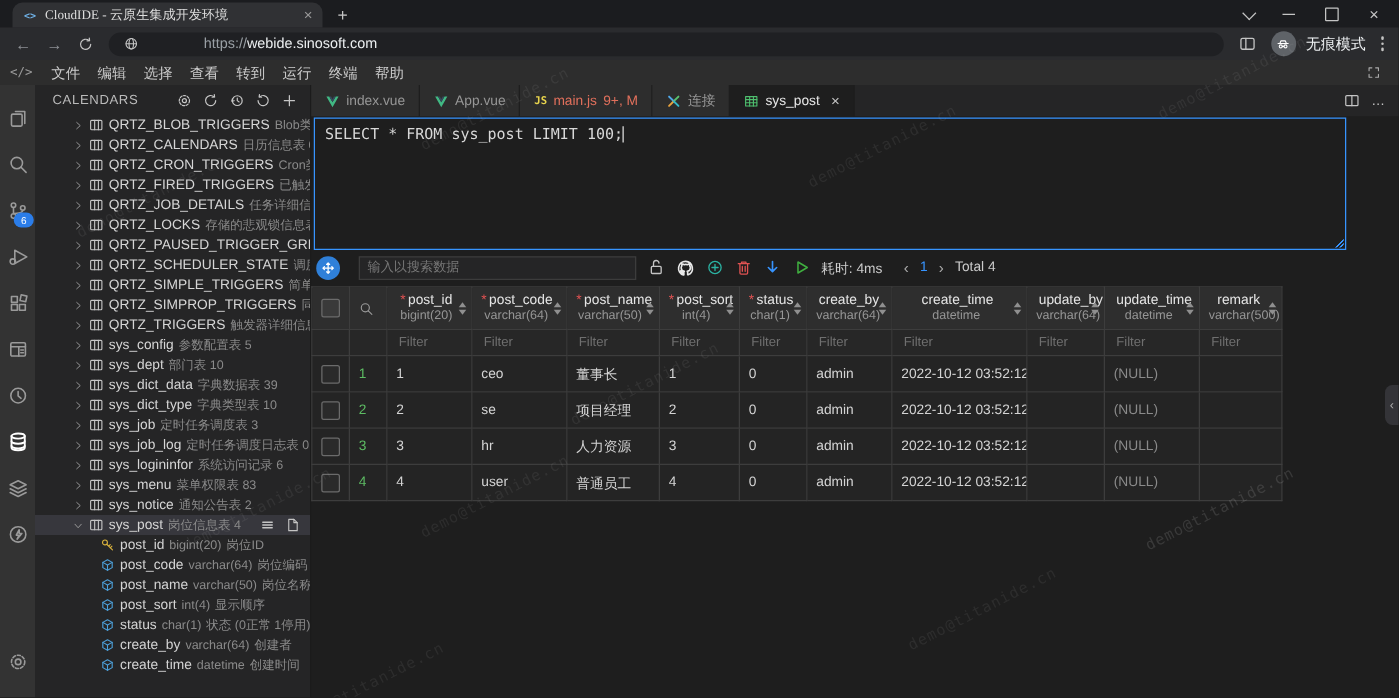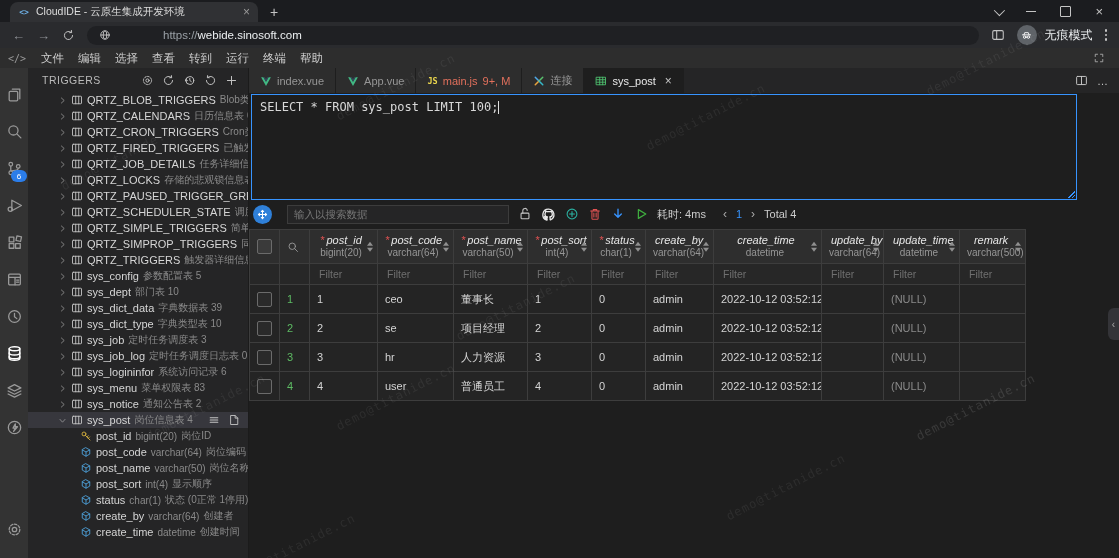--- a/index.html
+++ b/index.html
@@ -7,21 +7,21 @@
        font-family:"Liberation Sans",sans-serif;color:#cccccc;position:relative;}
   .screen{width:1119px;height:558px;position:relative;overflow:hidden;}
   svg.ic{fill:none;stroke:currentColor;stroke-width:1.2;stroke-linecap:round;stroke-linejoin:round;display:block;}
 
   
   .b-tabbar{height:22px;background:#1b1c1f;display:flex;align-items:flex-end;}
   .b-tab{height:20px;width:232px;margin-left:10px;background:#303134;border-radius:8px 8px 0 0;
          display:flex;align-items:center;gap:6px;padding:0 8px;font-size:10.5px;color:#dddddd;}
   .favicon{width:12px;height:12px;border-radius:2px;display:flex;align-items:center;justify-content:center;
            color:#6fb2e8;font-family:"DejaVu Sans Mono",monospace;font-size:8px;font-weight:bold;}
-  .b-tab-title{flex:1;white-space:nowrap;overflow:hidden;}
+  .b-tab-title{flex:1;white-space:nowrap;overflow:hidden;font-family:Liberation Serif, serif;}
   .b-tab-close{color:#9a9a9a;font-size:12px;line-height:1;}
   .new-tab{color:#c5c5c5;font-size:14px;margin-left:12px;padding-bottom:2px;}
   .win-controls{margin-left:auto;display:flex;align-items:center;gap:24px;padding:0 16px 4px 0;color:#c5c5c5;}
   .wc-chev{width:7px;height:7px;border-right:1.4px solid #c5c5c5;border-bottom:1.4px solid #c5c5c5;
            transform:rotate(45deg) translateY(-2px);}
   .wc-min{width:10px;height:0;border-top:1.4px solid #c5c5c5;}
   .wc-max{width:9px;height:9px;border:1.4px solid #c5c5c5;border-radius:1px;}
   .wc-close{font-size:13px;line-height:1;}
 
   .b-toolbar{height:26px;background:#2a2b2e;display:flex;align-items:center;gap:12px;padding:0 12px;}
@@ -93,21 +93,21 @@
   .rt-ic{display:flex;align-items:center;}
   .elapsed{color:#cccccc;margin-left:0;}
   .pg-chev{color:#aaaaaa;font-size:12px;}
   .pg-num{color:#3794ff;}
   .pg-total{color:#cccccc;}
 
   .grid-wrap{margin-top:4px;width:776px;flex:none;}
   table.grid{border-collapse:collapse;table-layout:fixed;width:776px;font-size:11px;color:#d4d4d4;}
   table.grid th,table.grid td{border:1px solid #3d3d3d;padding:0 7px;overflow:hidden;white-space:nowrap;}
   table.grid thead th{height:33px;background:#2e2e2e;position:relative;text-align:center;font-weight:normal;padding:0 12px 0 7px;}
-  .th-name{font-size:11px;color:#e6e6e6;line-height:1.25;font-style:italic;}
+  .th-name{font-size:11px;color:#e6e6e6;line-height:1.25;}
   .th-type{font-size:10px;color:#969696;line-height:1.2;}
   .star{color:#e05252;margin-right:2px;}
   .sorter{position:absolute;right:4px;top:50%;transform:translateY(-50%);display:flex;flex-direction:column;gap:2.5px;align-items:center;}
   .tri-up{width:0;height:0;border-left:3.5px solid transparent;border-right:3.5px solid transparent;border-bottom:4px solid #8f8f8f;}
   .tri-down{width:0;height:0;border-left:3.5px solid transparent;border-right:3.5px solid transparent;border-top:4px solid #8f8f8f;}
   tr.filter-row td{height:20px;background:#272727;}
   input.filter{width:100%;background:transparent;border:none;outline:none;color:#bbbbbb;font-size:10.5px;font-family:"Liberation Sans",sans-serif;}
   input.filter::placeholder{color:#6f6f6f;}
   tbody tr.data-row td{height:28px;background:#242424;}
   td.c-num{color:#5dbb63;}
@@ -276,21 +276,21 @@
       <span class="ab-item ab-gear">
         <svg class="ic" width="17" height="17" viewBox="0 0 16 16">
             <circle cx="8" cy="8" r="5" stroke-dasharray="2.3 1.5"></circle>
             <circle cx="8" cy="8" r="2.1"></circle>
           </svg>
       </span>
     </div>
 
     <div class="sidebar">
       <div class="sb-header">
-        <span>TRIGGERS</span>
+        <span>CALENDARS</span>
         <span class="sb-actions">
           <span>
               <svg class="ic" width="13" height="13" viewBox="0 0 16 16">
                 <circle cx="8" cy="8" r="5" stroke-dasharray="2.2 1.5"></circle>
                 <circle cx="8" cy="8" r="2"></circle>
               </svg>
             </span>
           <span>
               <svg class="ic" width="13" height="13" viewBox="0 0 16 16">
                 <path d="M13 8a5 5 0 1 1-1.6-3.7"></path>

